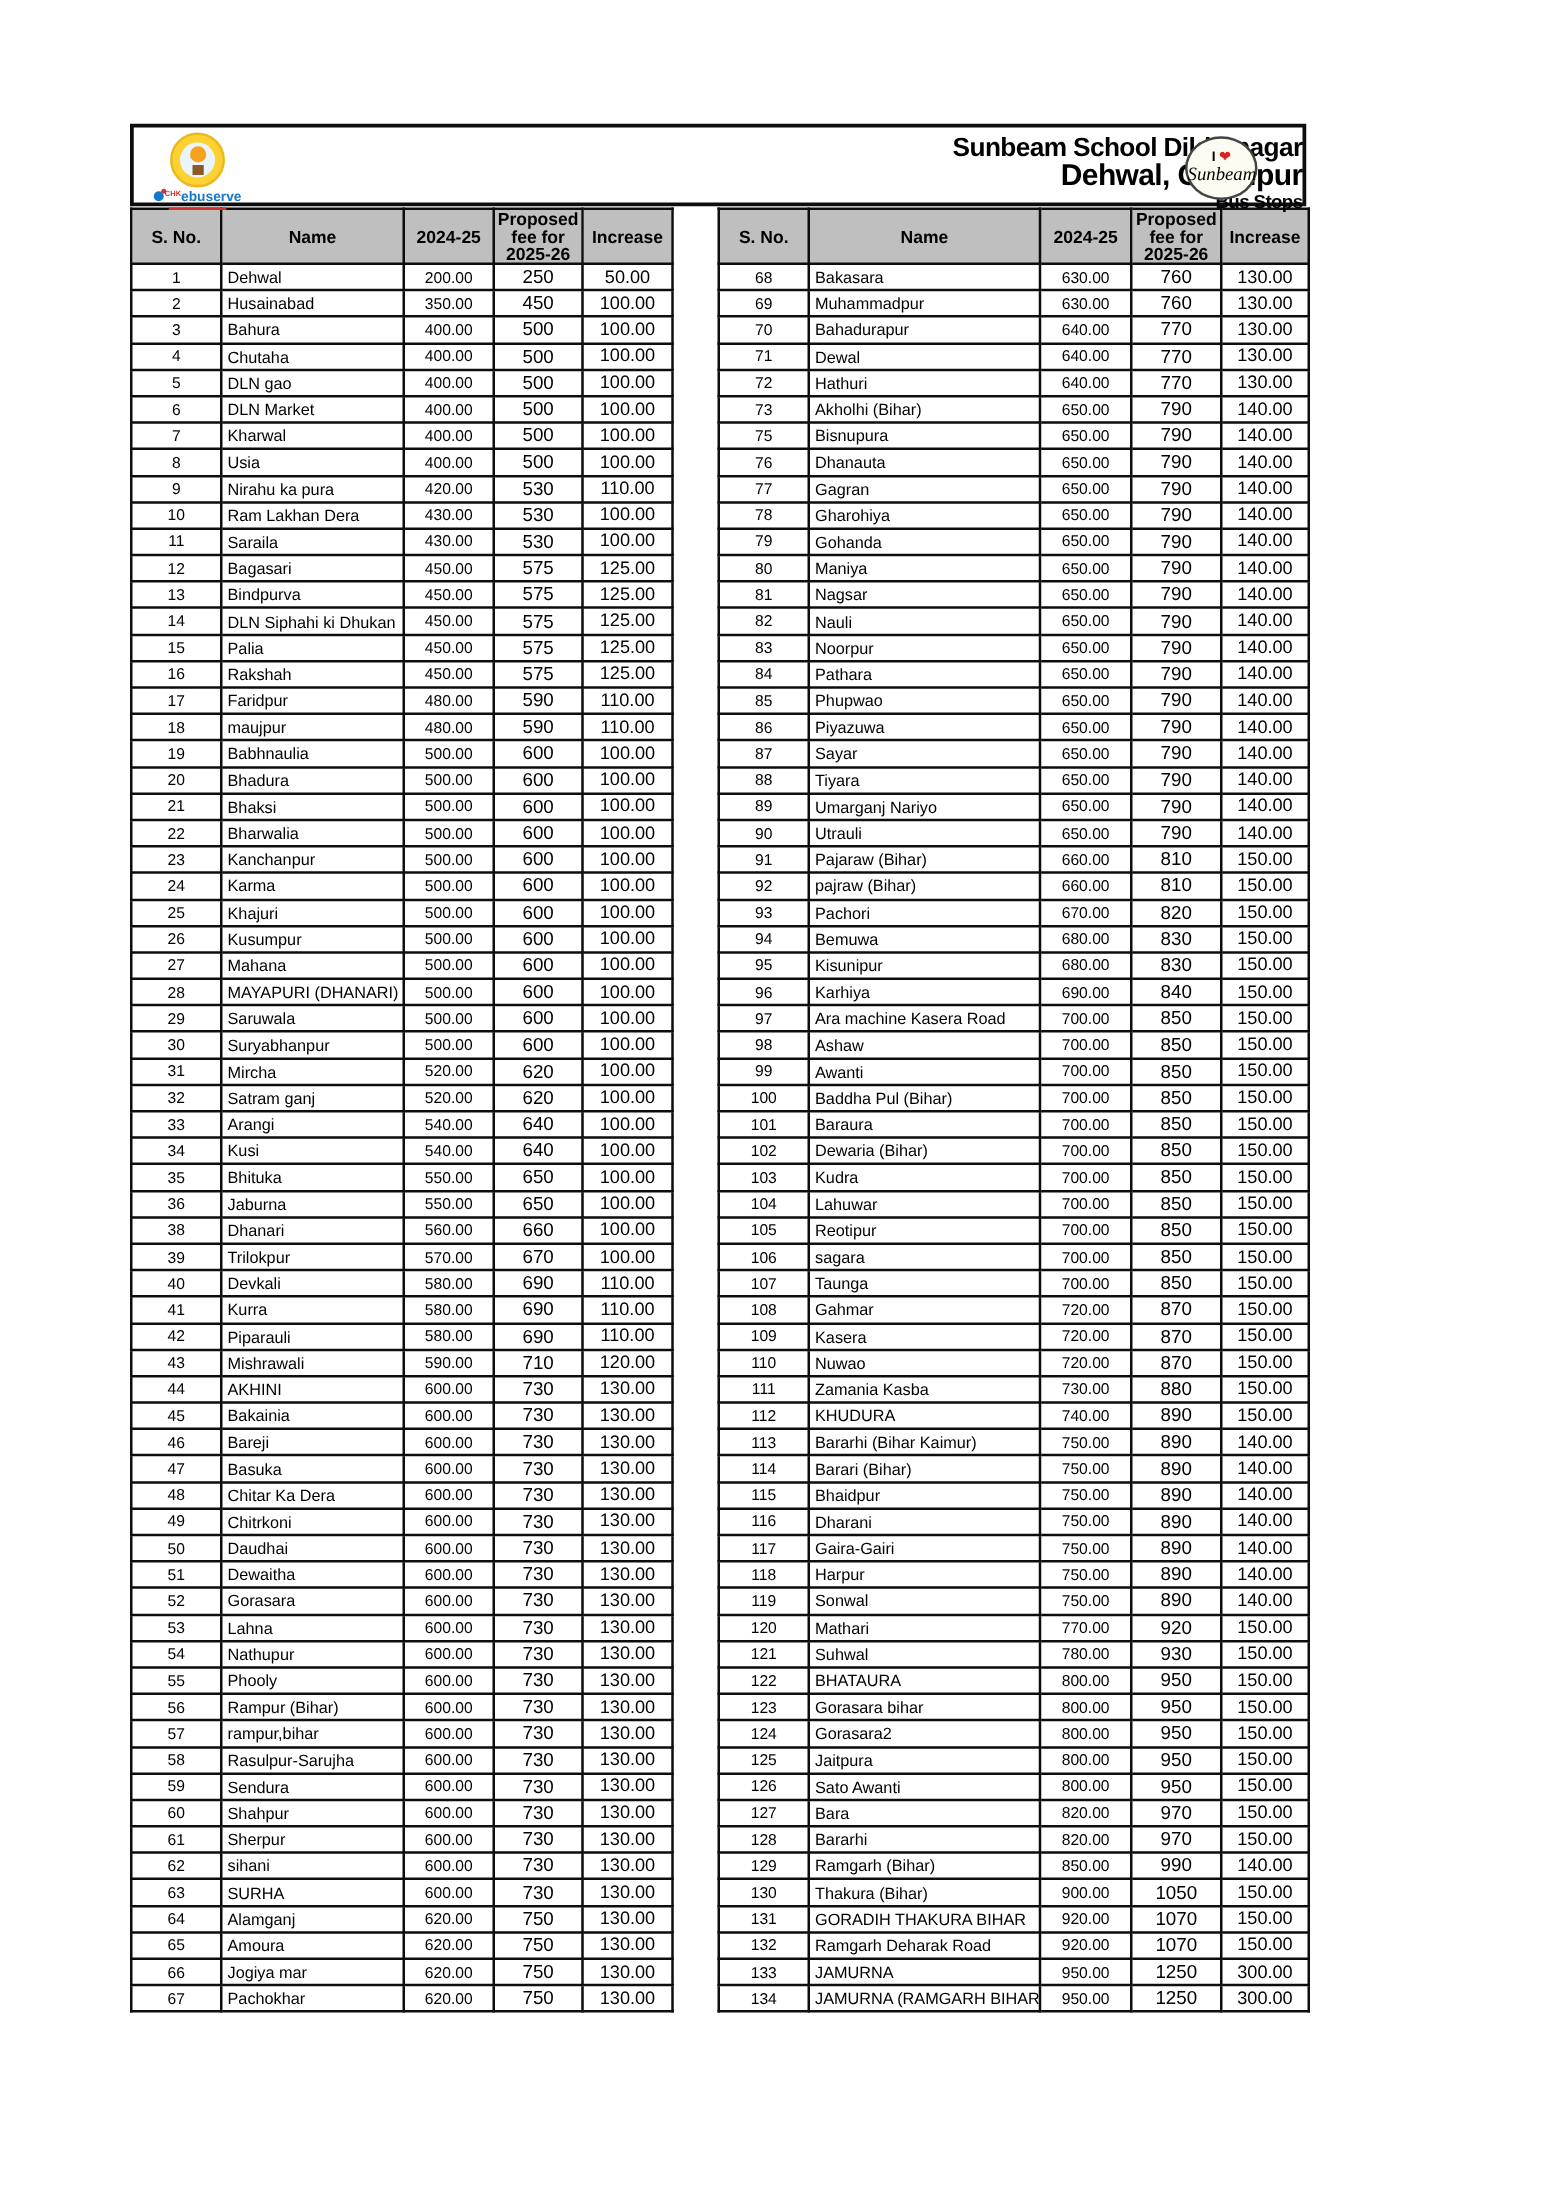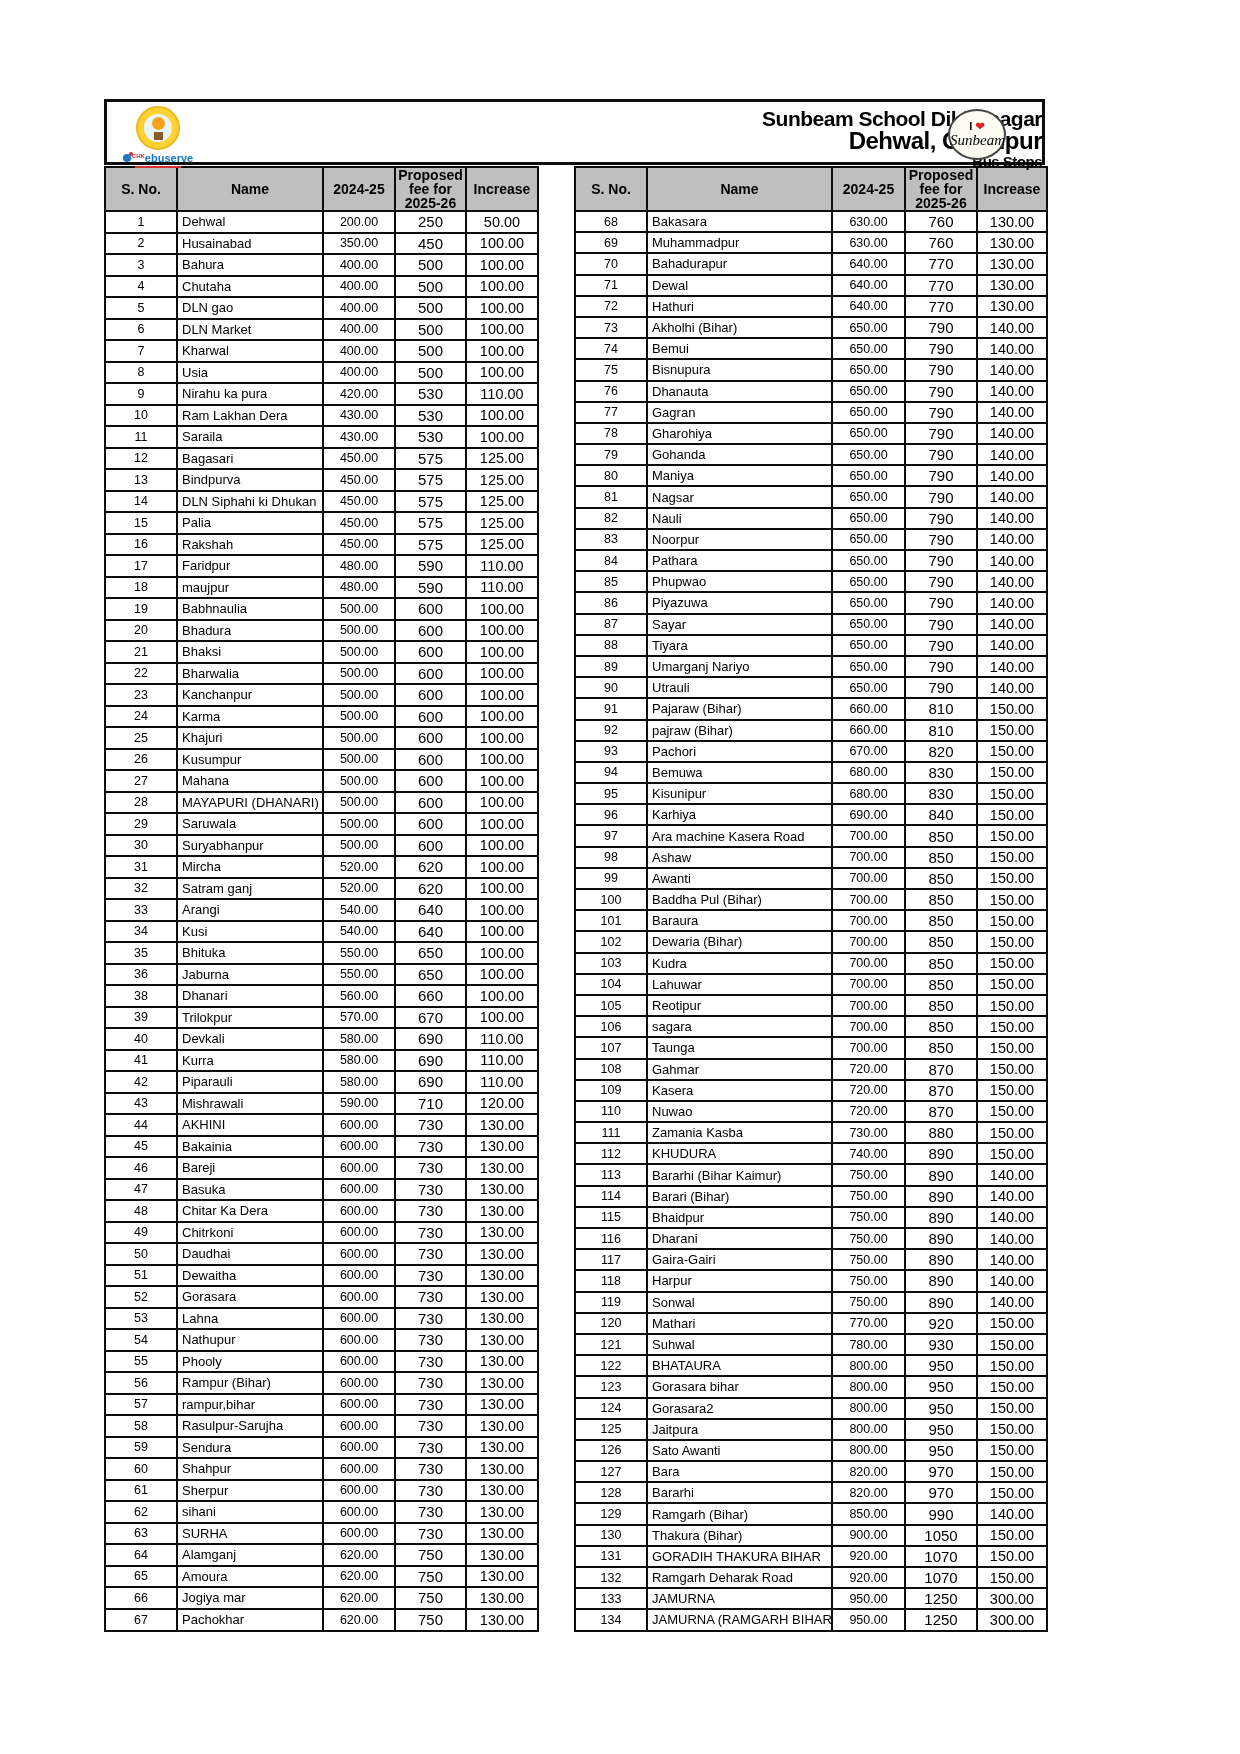--- a/index.html
+++ b/index.html
@@ -612,27 +612,20 @@
             <td class="c4">130.00</td>
           </tr>
           <tr>
             <td class="c0">73</td>
             <td class="c1">Akholhi (Bihar)</td>
             <td class="c2">650.00</td>
             <td class="c3">790</td>
             <td class="c4">140.00</td>
           </tr>
           <tr>
-            <td class="c0">74</td>
-            <td class="c1">Bemui</td>
-            <td class="c2">650.00</td>
-            <td class="c3">790</td>
-            <td class="c4">140.00</td>
-          </tr>
-          <tr>
             <td class="c0">75</td>
             <td class="c1">Bisnupura</td>
             <td class="c2">650.00</td>
             <td class="c3">790</td>
             <td class="c4">140.00</td>
           </tr>
           <tr>
             <td class="c0">76</td>
             <td class="c1">Dhanauta</td>
             <td class="c2">650.00</td>

